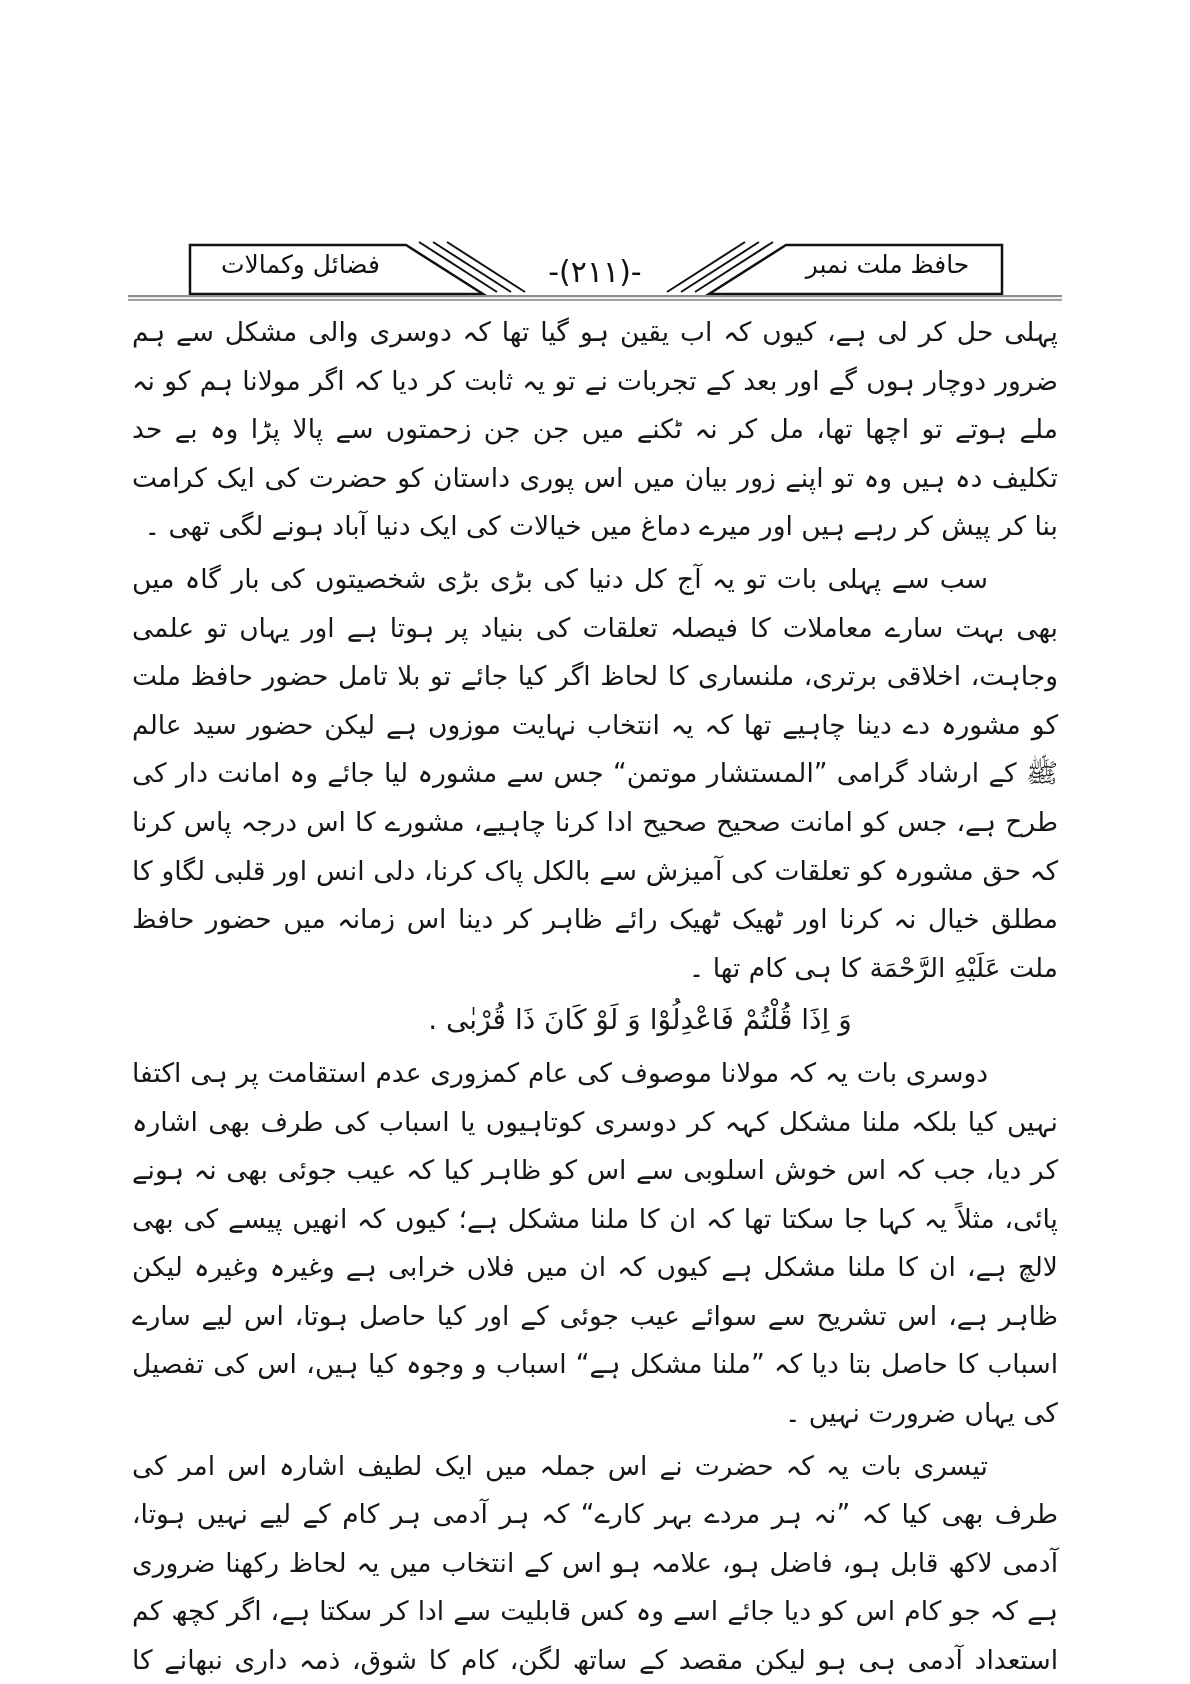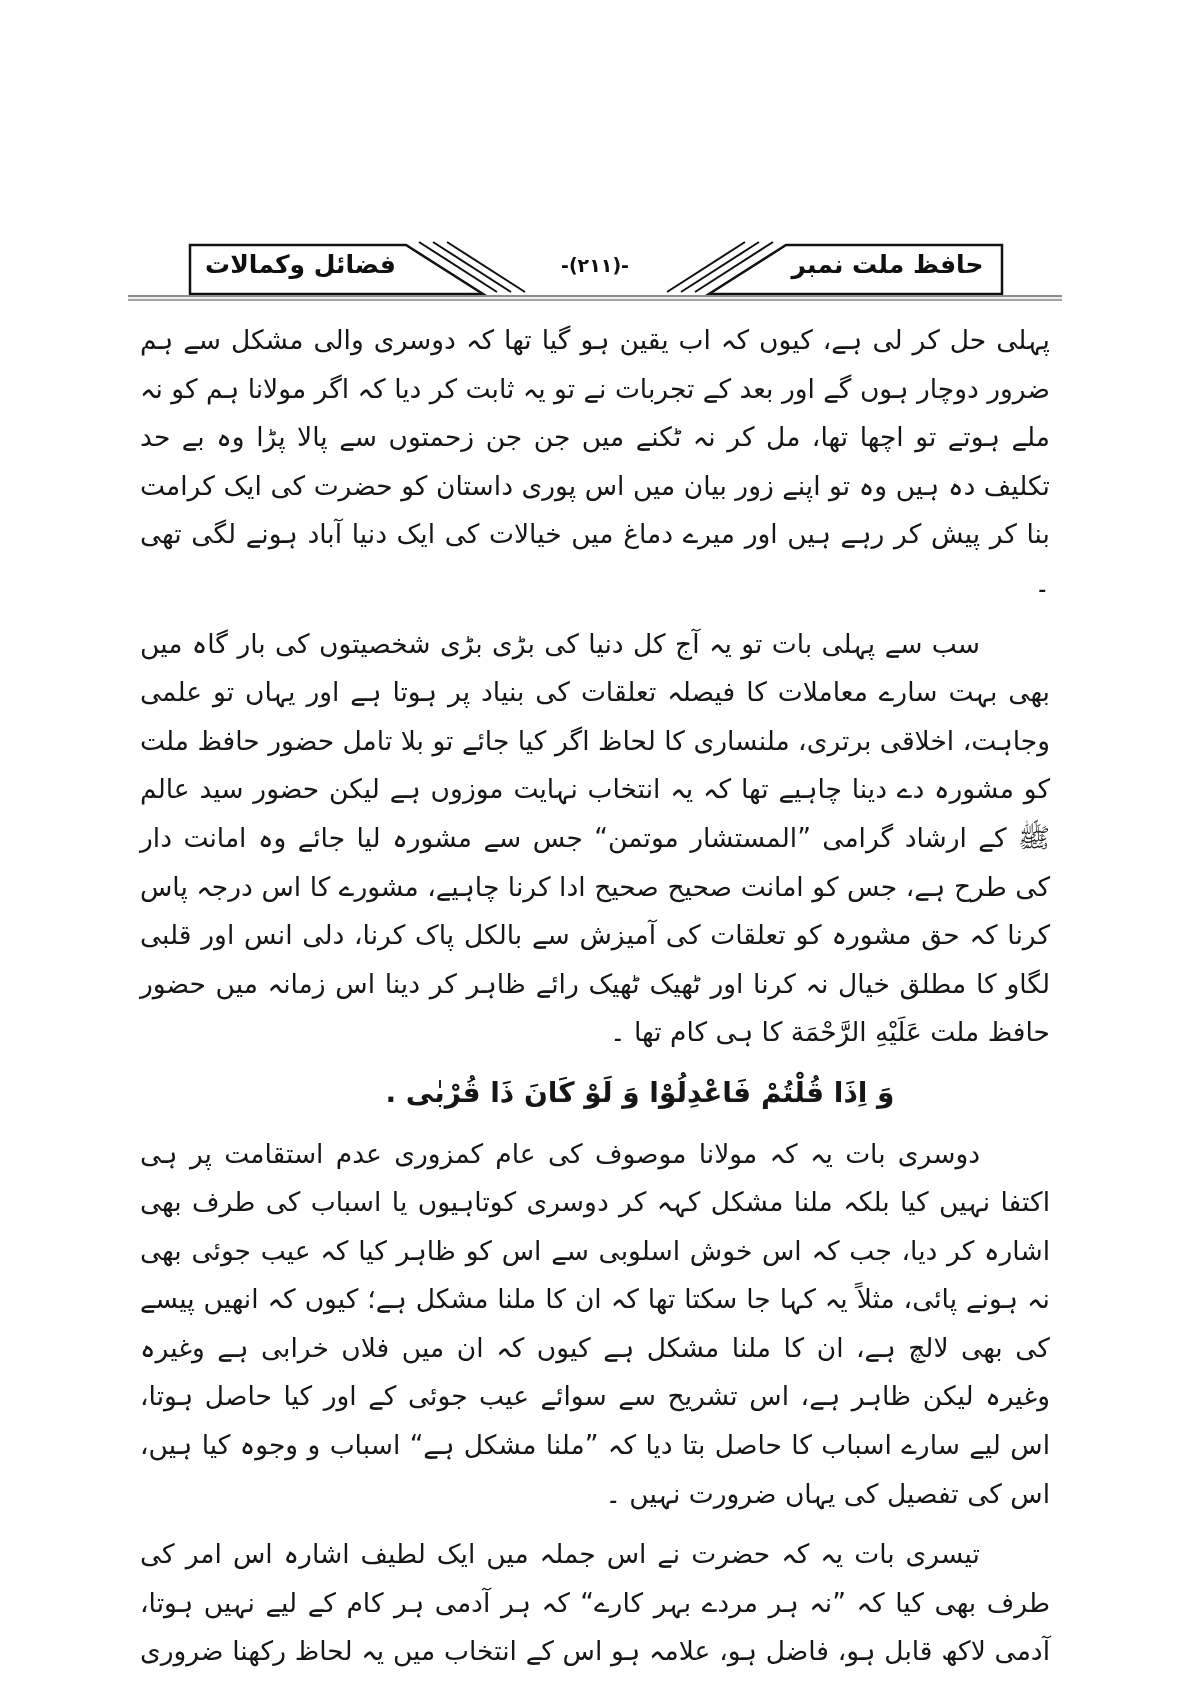--- a/index.html
+++ b/index.html
@@ -12,49 +12,49 @@
     overflow:hidden;
     direction:rtl;
   }
   
   .header{position:absolute;left:128px;top:238px;width:934px;height:58px;}
   .orn{position:absolute;top:0;height:58px;}
   .orn-left{left:60px;width:345px;}
   .orn-right{right:58px;width:345px;}
   .box-title{
     position:absolute;top:12px;width:205px;
-    text-align:center;font-size:25px;font-weight:bold;
+    text-align:center;font-size:25px;font-weight:normal;
     letter-spacing:0;white-space:nowrap;color:#101010;
   }
   .title-left{left:70px;}
   .title-right{right:72px;text-align:center;}
   .page-number{
     position:absolute;left:50%;top:16px;transform:translateX(-50%);
-    font-size:19px;font-weight:bold;color:#101010;direction:ltr;
+    font-size:30px;font-weight:normal;color:#101010;direction:ltr;
     letter-spacing:1px;white-space:nowrap;
   }
   .rule{
     position:absolute;left:128px;top:295px;width:934px;height:6px;
     background:linear-gradient(to bottom,#8d8d8d 0 2px,#efefef 2px 4px,#a3a3a3 4px 6px);
   }
   
   .body-text{
     position:absolute;left:128px;top:304px;width:934px;
     direction:rtl;
     font-size:26.5px;
     line-height:48.6px;
     text-align:justify;
     color:#161616;
   }
-  .body-text p{margin:12px;padding:0;}
+  .body-text p{margin:4px;padding:0;}
   .p-indent{text-indent:70px;}
   .verse{
     text-align:center;text-indent:0;
     position:relative;right:-45px;
-    font-size:28px;font-weight:bold;white-space:nowrap;
+    font-size:28px;font-weight:normal;white-space:nowrap;
   }
   .translation{
     text-align:center;text-indent:0;
     position:relative;right:95px;
     white-space:nowrap;
   }
 </style>
 </head>
 <body>
 

